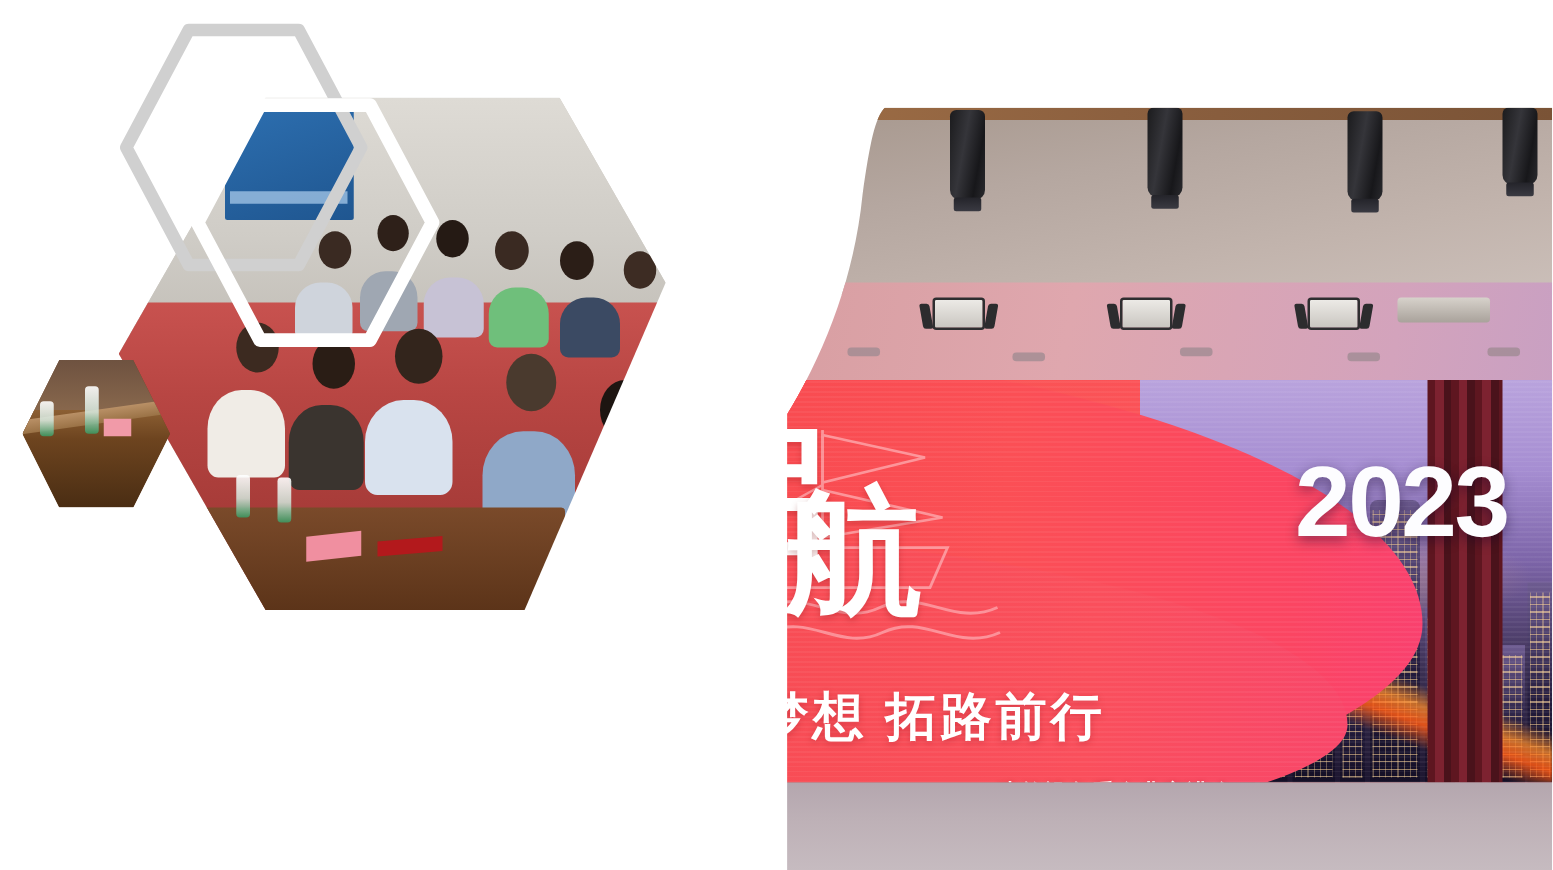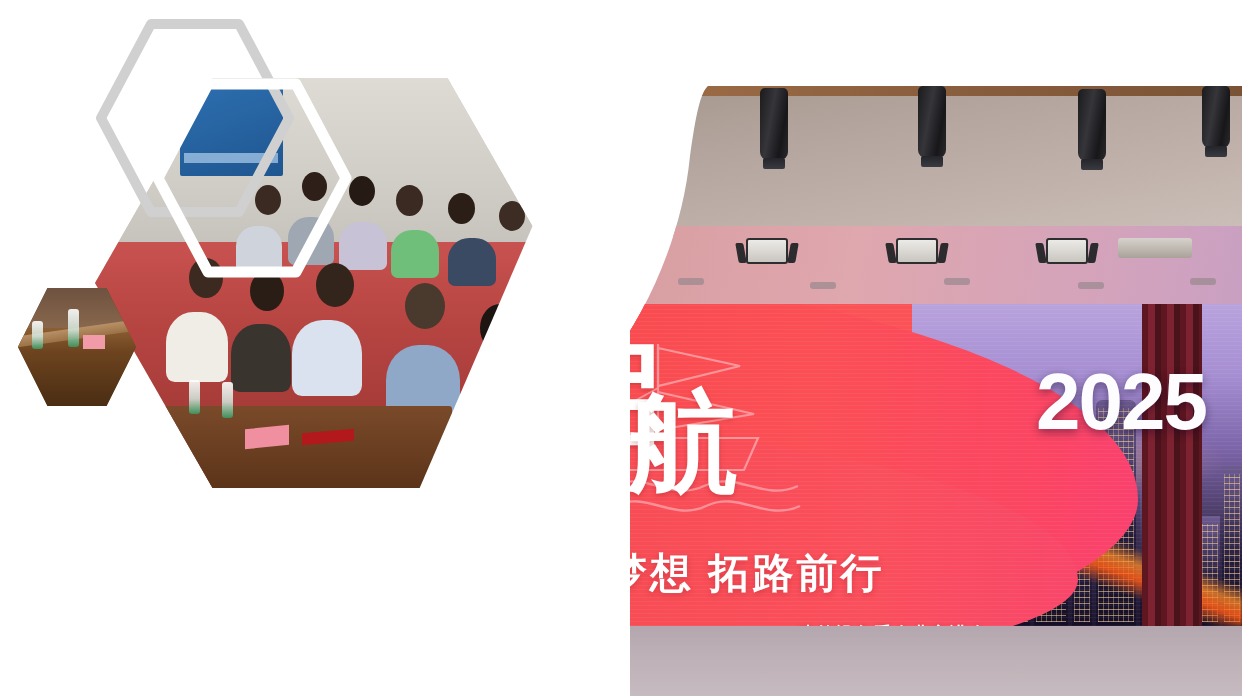--- a/index.html
+++ b/index.html
@@ -243,21 +243,21 @@
           <path d="M10 160 C45 144 70 176 104 160 C138 144 162 176 196 160 C230 144 254 176 290 160" stroke="#ffc6cc" stroke-width="2.4"></path>
           <path d="M14 180 C48 164 72 196 106 180 C140 164 164 196 198 180 C232 164 256 196 292 180" stroke="#ffc6cc" stroke-width="2.4"></path>
         </svg>
 
         <div class="qihang">
           <span class="qi">启</span>
           <span class="hang">航</span>
         </div>
         <div class="tagline">怀揣梦想 拓路前行</div>
         <div class="subline">建筑设备系企业宣讲会</div>
-        <div class="year">2025</div>
+        <div class="year">2023</div>
       </div>
 
       <div class="floor-edge"></div>
       <div class="floor"></div>
       <div class="podium">
         <div class="mic"></div>
         <div class="top"></div>
           <div class="body"></div>
           <div class="base"></div>
       </div>

